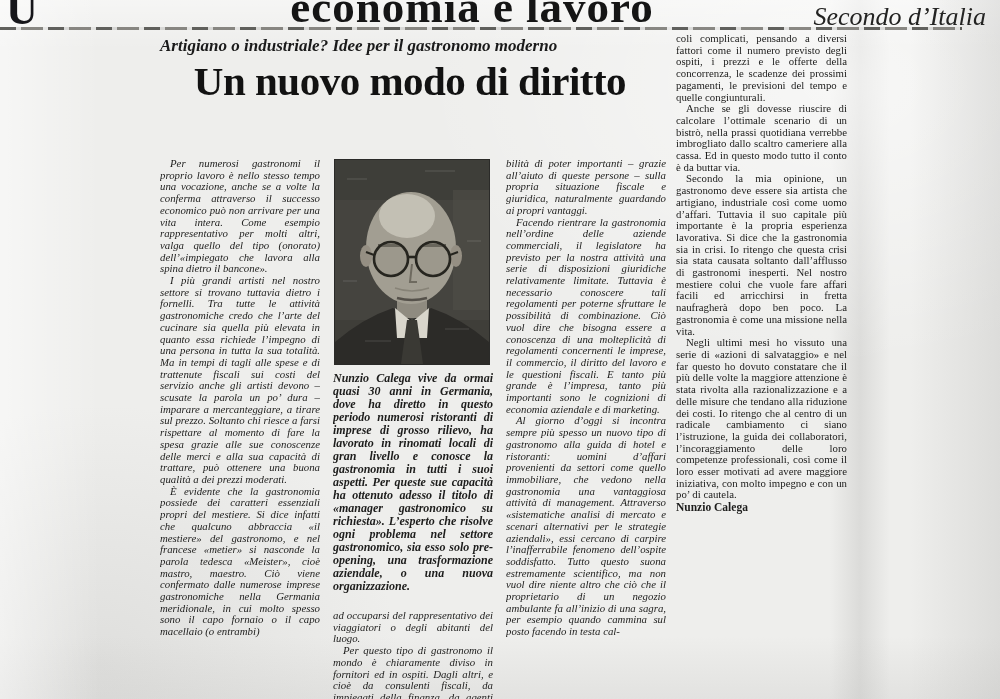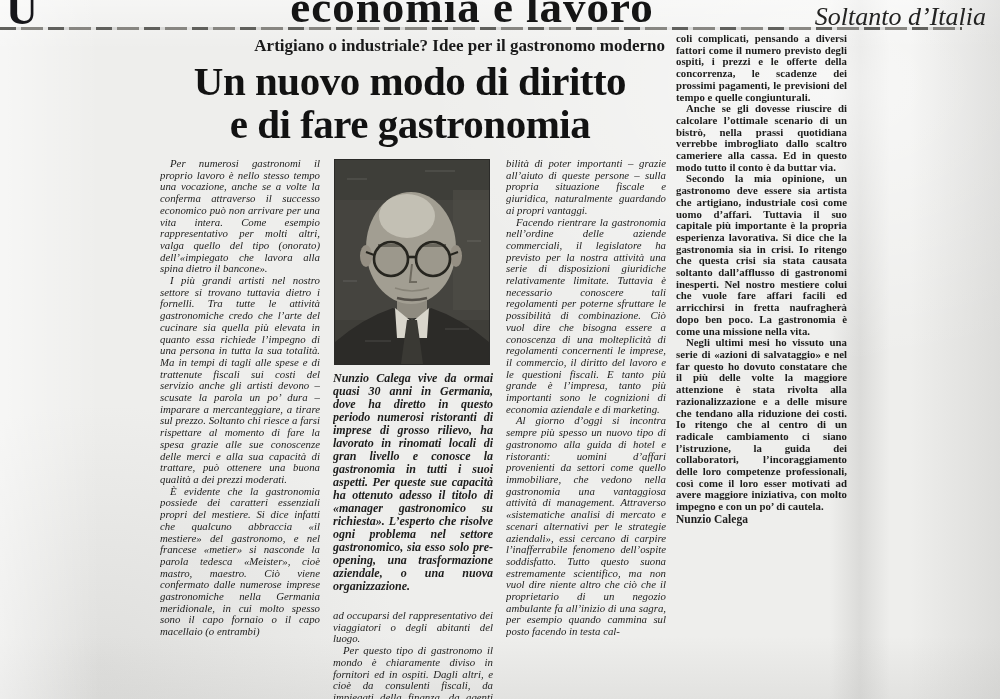--- a/index.html
+++ b/index.html
@@ -40,21 +40,21 @@
   }
   .header-rule{
     position:absolute;left:0;top:27px;width:962px;height:3px;
     background-image:repeating-linear-gradient(90deg,
       rgba(70,70,66,.85) 0 16px, rgba(70,70,66,.15) 16px 21px,
       rgba(90,88,82,.7) 21px 43px, rgba(70,70,66,.08) 43px 48px);
   }
   
   .kicker{
     position:absolute;left:160px;top:36px;width:505px;
-    text-align:right;font-size:17px;font-weight:bold;
+    text-align:left;font-size:17px;font-weight:bold;font-style:italic;
     color:#1a1a1a;
   }
   .headline{
     position:absolute;left:150px;top:60px;width:520px;margin:0;
     text-align:center;font-size:41px;line-height:43px;font-weight:bold;
     letter-spacing:-0.5px;color:#121212;
   }
   
   .cols{
     position:absolute;left:160px;top:158px;width:506px;height:541px;
@@ -70,42 +70,42 @@
   }
   .caption{
     font-weight:bold;font-size:12px;line-height:13px;
     text-indent:0 !important;margin-bottom:17px !important;
   }
   .sidebar-col{
     position:absolute;left:676px;top:33px;width:171px;height:664px;
     overflow:hidden;font-size:10.8px;line-height:11.7px;
     text-align:justify;color:#1c1c1b;
   }
-  .sidebar-col p{margin:0;text-indent:10px;font-weight:bold;}
+  .sidebar-col p{margin:0;text-indent:10px;}
   .sidebar-col p.cont{text-indent:0;}
   .byline{
     text-align:left;font-weight:bold;text-indent:0 !important;
     padding-right:4px;margin-top:1px !important;font-size:11.5px;
   }
 </style>
 </head>
 <body>
 
 <div class="paper">
 
   <div class="header-clip">
     <span class="page-letter">U</span>
     <div class="section-title">economia e lavoro</div>
   </div>
-  <div class="masthead">Soltanto d’Italia</div>
+  <div class="masthead">Secondo d’Italia</div>
   <div class="header-rule"></div>
 
   <div class="kicker">Artigiano o industriale? Idee per il gastronomo moderno</div>
 
-  <h1 class="headline"><span>Un nuovo modo di diritto</span><br><span>e di fare gastronomia</span></h1>
+  <h1 class="headline"><span>Un nuovo modo di diritto</span><br></h1>
 
   <div class="cols">
 
     <div class="col">
       <p>Per numerosi gastronomi il proprio lavoro è nello stesso tempo una vocazione, anche se a volte la conferma attraverso il successo economico può non arrivare per una vita intera. Come esempio rappresentativo per molti altri, valga quello del tipo (onorato) dell’«impiegato che lavora alla spina dietro il bancone».</p>
       <p>I più grandi artisti nel nostro settore si trovano tuttavia dietro i fornelli. Tra tutte le attività gastronomiche credo che l’arte del cucinare sia quella più elevata in quanto essa richiede l’impegno di una persona in tutta la sua totalità. Ma in tempi di tagli alle spese e di trattenute fiscali sui costi del servizio anche gli artisti devono – scusate la parola un po’ dura – imparare a mercanteggiare, a tirare sul prezzo. Soltanto chi riesce a farsi rispettare al momento di fare la spesa grazie alle sue conoscenze delle merci e alla sua capacità di trattare, può ottenere una buona qualità a dei prezzi moderati.</p>
       <p>È evidente che la gastronomia possiede dei caratteri essenziali propri del mestiere. Si dice infatti che qualcuno abbraccia «il mestiere» del gastronomo, e nel francese «metier» si nasconde la parola tedesca «Meister», cioè mastro, maestro. Ciò viene confermato dalle numerose imprese gastronomiche nella Germania meridionale, in cui molto spesso sono il capo fornaio o il capo macellaio (o entrambi)</p>
     </div>
 
     <div class="col">

